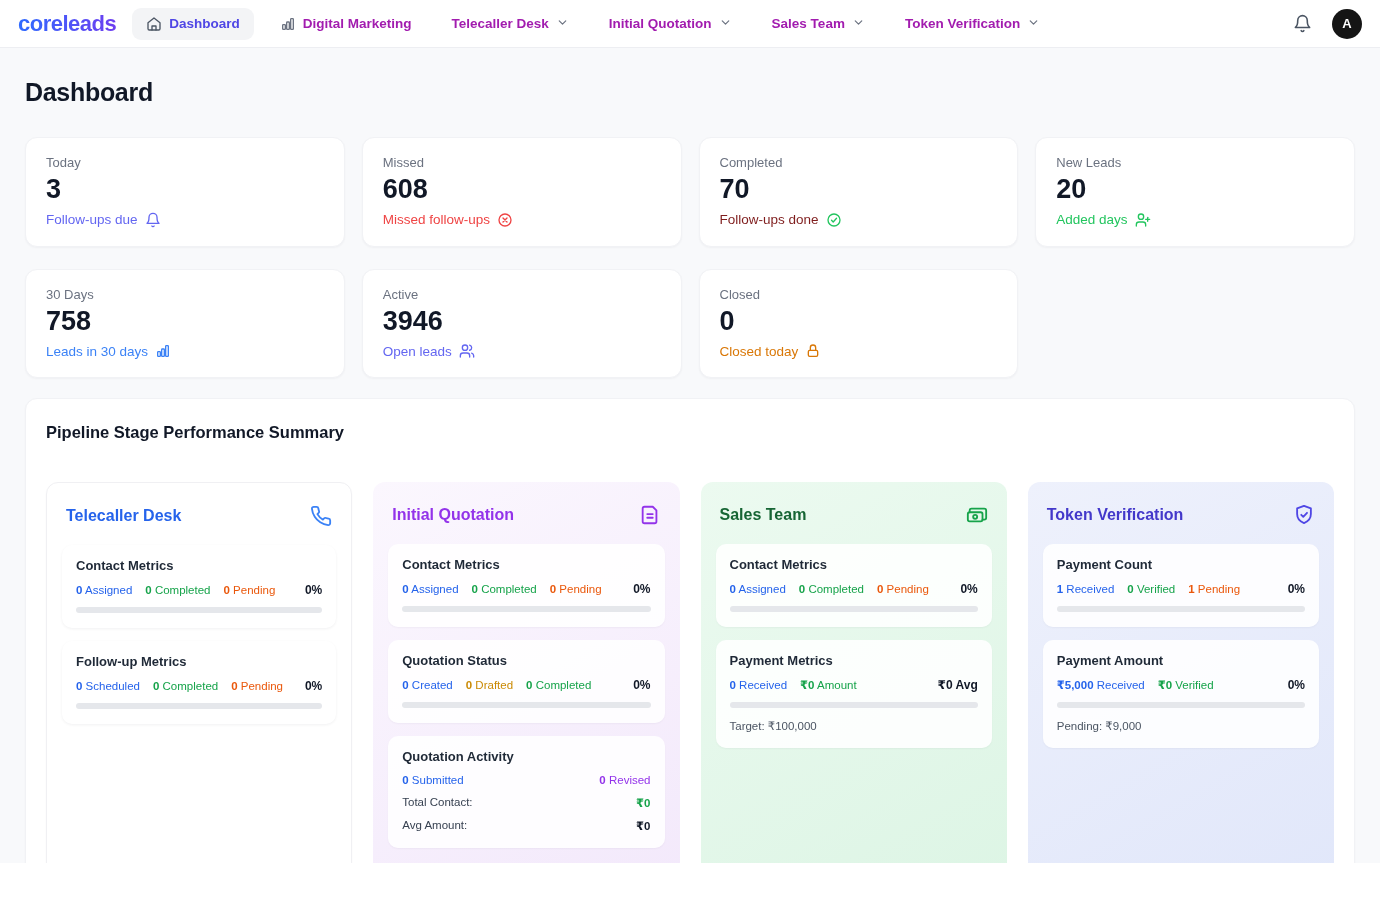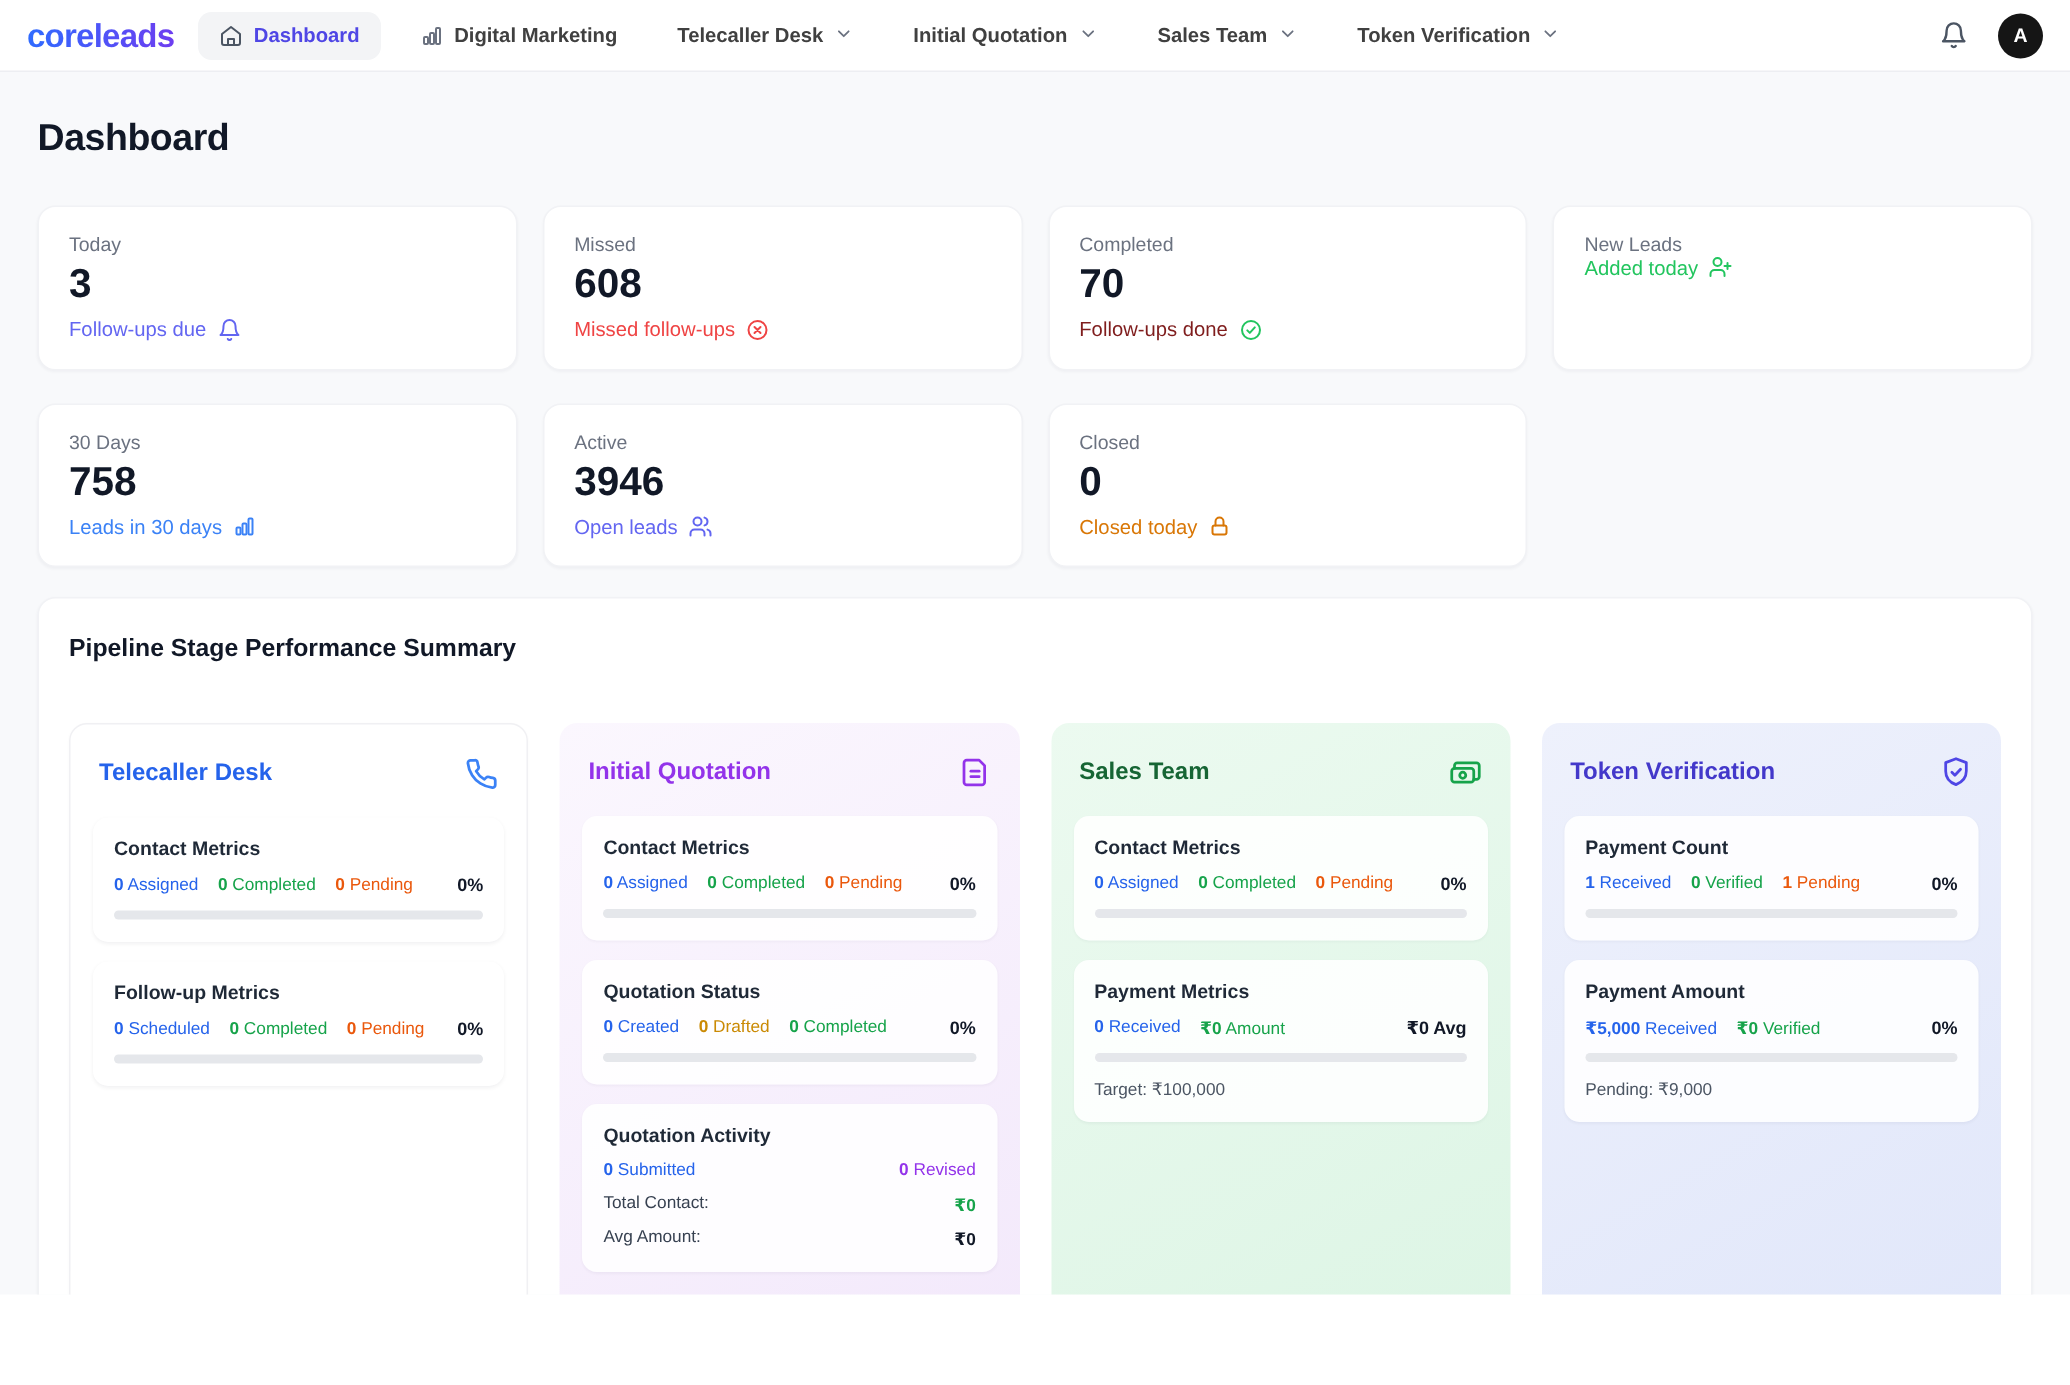--- a/index.html
+++ b/index.html
@@ -8,21 +8,21 @@
 
   
   .topbar { display:flex; align-items:center; height:48px; background:#fff;
     border-bottom:1px solid #edeef2; padding:0 18px; }
   .logo { font-size:22px; font-weight:700; letter-spacing:-0.5px;
     background:linear-gradient(90deg,#2f6bff,#6d3df0);
     -webkit-background-clip:text; background-clip:text; color:transparent;
     margin-right:16px; cursor:pointer; }
   .nav { display:flex; align-items:center; gap:12px; }
   .nav-item { display:flex; align-items:center; gap:7px; font-size:13.5px;
-    font-weight:600; color:#404040; padding:8px 14px; border-radius:9px; cursor:pointer;
+    font-weight:600; color:#a21caf; padding:8px 14px; border-radius:9px; cursor:pointer;
     white-space:nowrap; }
   .nav-item.active { background:#f3f4f6; color:#4f46e5; }
   .nav-item .icon { color:#4b5563; }
   .nav-item .chev { color:#6b7280; }
   .topbar-right { margin-left:auto; display:flex; align-items:center; gap:20px; }
   .bell-btn { color:#4b5563; cursor:pointer; display:flex; }
   .avatar { width:30px; height:30px; border-radius:50%; background:#151515; color:#fff;
     font-size:13px; font-weight:700; display:flex; align-items:center;
     justify-content:center; cursor:pointer; }
 
@@ -177,22 +177,23 @@
           <span class="icon" style="color:#22c55e;width:16px;height:16px">
             <svg viewBox="0 0 24 24" fill="none" stroke="currentColor" stroke-width="2" stroke-linecap="round" stroke-linejoin="round">
               <circle cx="12" cy="12" r="9"></circle>
               <path d="m8.3 12.4 2.5 2.5 5-5.5"></path>
             </svg>
           </span>
         </div>
       </div>
       <div class="stat-card">
         <div class="stat-label">New Leads</div>
+        <div class="stat-value">20</div>
         <div class="stat-caption" style="color:#22c55e">
-          <span>Added today</span>
+          <span>Added days</span>
           <span class="icon" style="color:#22c55e;width:16px;height:16px">
             <svg viewBox="0 0 24 24" fill="none" stroke="currentColor" stroke-width="2" stroke-linecap="round" stroke-linejoin="round">
               <circle cx="9" cy="7" r="4"></circle>
               <path d="M16 21v-2a4 4 0 0 0-4-4H6a4 4 0 0 0-4 4v2"></path>
               <line x1="19" y1="8" x2="19" y2="14"></line>
               <line x1="22" y1="11" x2="16" y2="11"></line>
             </svg>
           </span>
         </div>
       </div>

